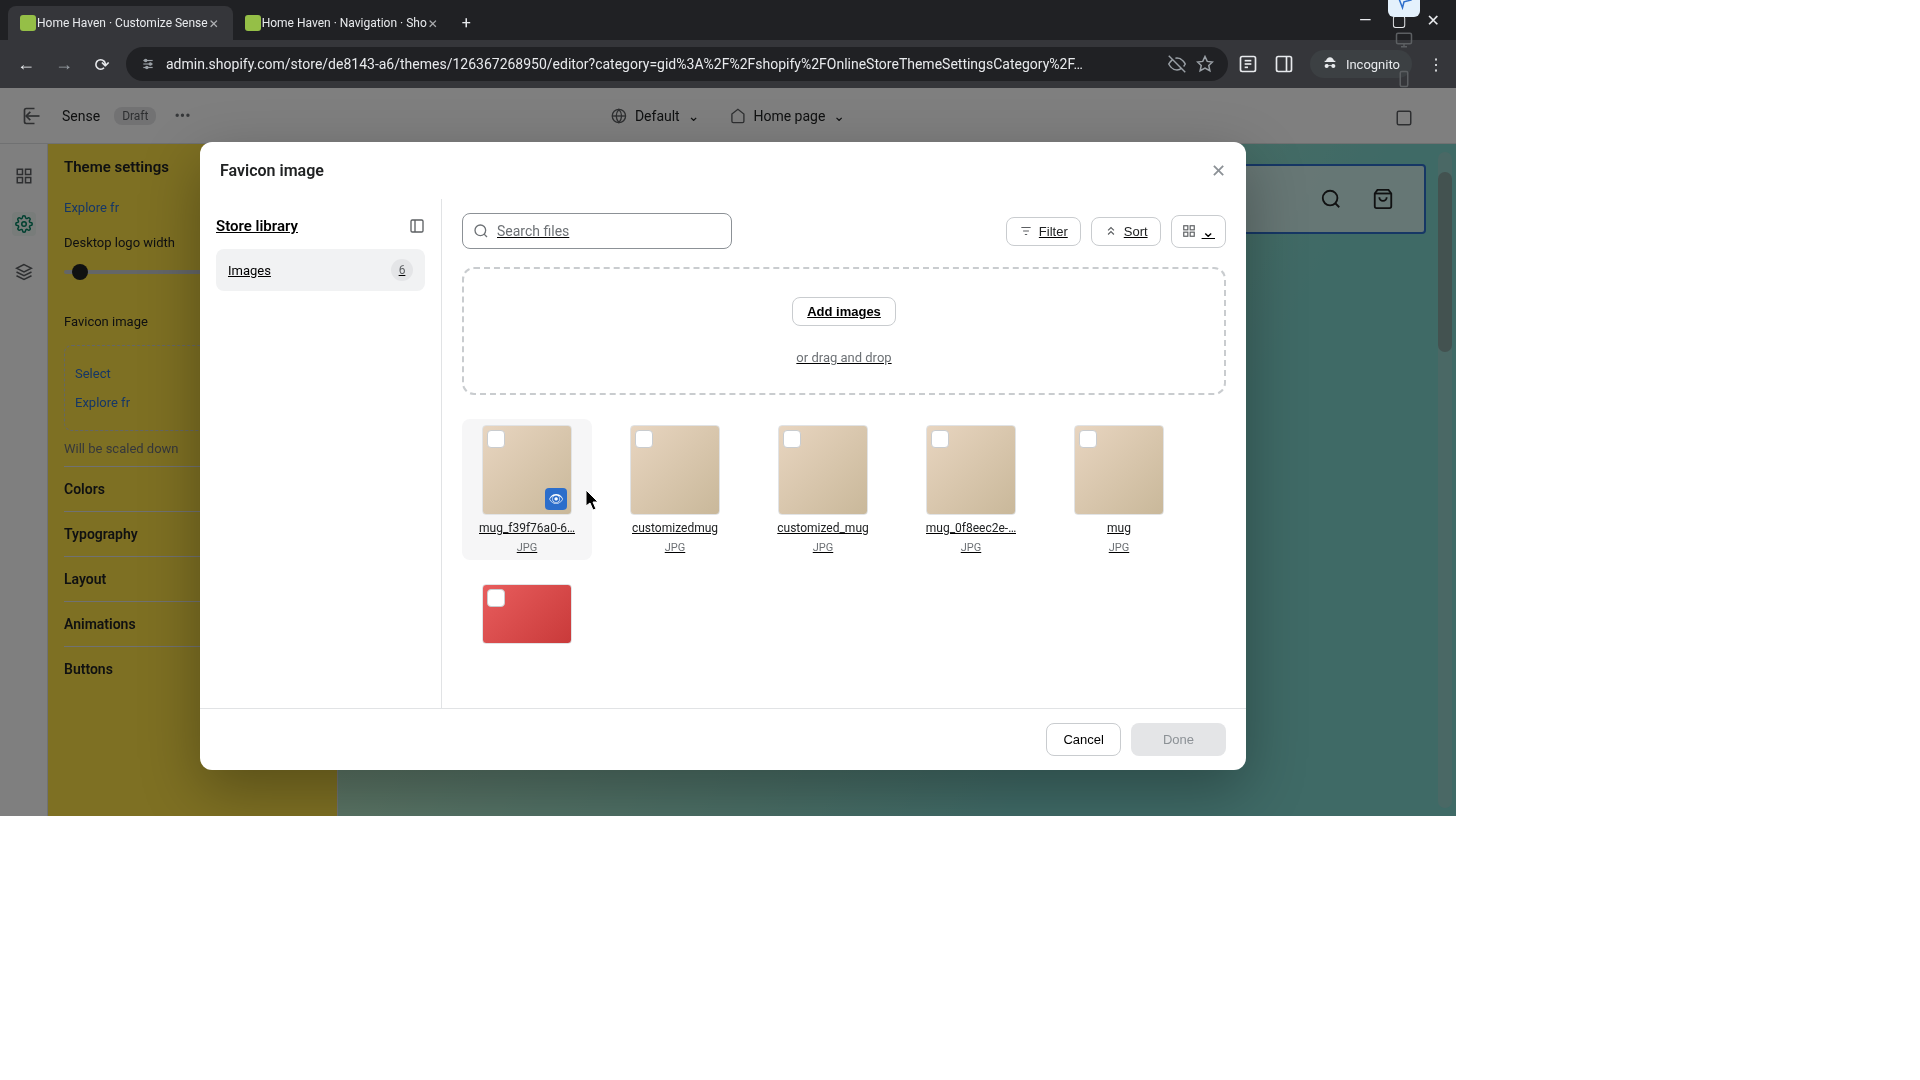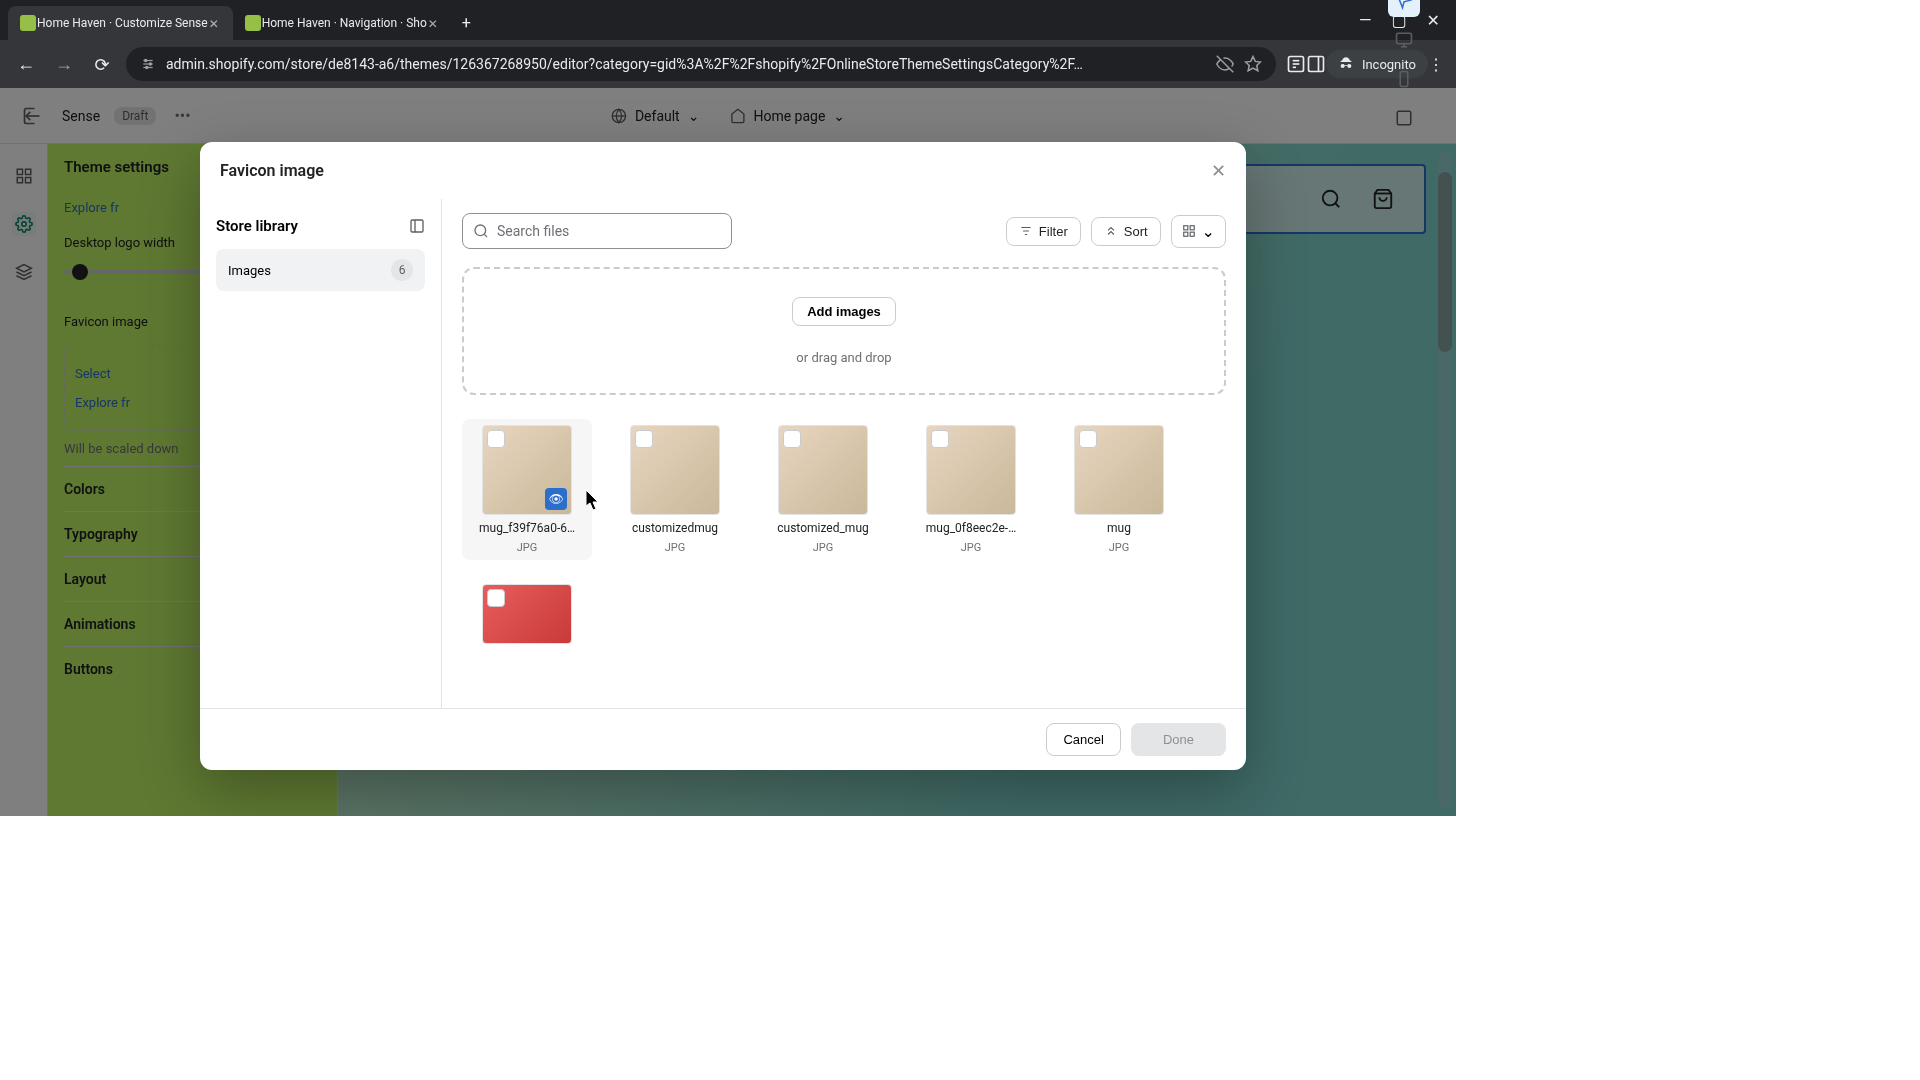--- a/index.html
+++ b/index.html
@@ -14,21 +14,21 @@
 .tab-title { white-space: nowrap; overflow: hidden; text-overflow: ellipsis; flex: 1; }
 .tab-close { width: 12px; height: 12px; opacity: .7; }
 .new-tab { color: #e8eaed; padding: 6px 10px; font-size: 16px; margin-top:4px }
 .win-controls { margin-left: auto; display: flex; gap: 20px; color: #e8eaed; padding-right: 8px; }
 
 .addr-bar { height: 48px; background: #35363a; display: flex; align-items: center; padding: 0 12px; gap: 10px; }
 .nav-btn { color: #9aa0a6; width: 28px; text-align: center; font-size: 18px; }
 .nav-btn.enabled { color: #e8eaed; }
 .url-box { flex: 1; background: #202124; border-radius: 20px; height: 34px; display: flex; align-items: center; padding: 0 14px; color: #e8eaed; font-size: 14px; gap: 10px; }
 .url-icon { width: 16px; height: 16px; display:flex; align-items:center; justify-content:center; }
-.addr-right { display: flex; align-items: center; color: #e8eaed; }
+.addr-right { display: flex; align-items: center; gap: 16px; color: #e8eaed; }
 .incog-pill { background: #3c4043; padding: 6px 12px; border-radius: 16px; display:flex; align-items:center; gap:8px; font-size:13px; }
 
 
 .editor-bar { height: 56px; background: #fff; border-bottom: 1px solid #e1e3e5; display: flex; align-items: center; padding: 0 16px; gap: 14px; }
 .exit-btn { width: 32px; height: 32px; display:flex; align-items:center; justify-content:center; }
 .theme-name { font-size: 14px; color: #202223; }
 .draft-badge { background: #e4e5e7; color: #5c5f62; font-size: 12px; padding: 2px 8px; border-radius: 8px; }
 .more-dots { color: #6d7175; padding: 4px; }
 .bar-center { position: absolute; left: 50%; transform: translateX(-50%); display:flex; gap: 30px; align-items:center; }
 .dd { display:flex; align-items:center; gap:8px; color:#202223; font-size:14px; }
@@ -37,40 +37,40 @@
 .device-btn.active { background:#e4f1fc; color:#2c6ecb; }
 .publish-btn { background:#fff; border:1px solid #c9cccf; padding:7px 14px; border-radius:6px; font-size:13px; }
 .save-btn { background:#008060; color:#fff; border:none; padding:7px 16px; border-radius:6px; font-size:13px; font-weight:600; }
 
 
 .workspace { position:absolute; top: 144px; left:0; right:0; bottom:0; display:flex; background:#f6f6f7; }
 .left-rail { width:48px; background:#fff; border-right:1px solid #e1e3e5; display:flex; flex-direction:column; align-items:center; padding-top:20px; gap:24px; }
 .rail-icon { width:24px; height:24px; display:flex; align-items:center; justify-content:center; color:#5c5f62; border-radius:4px; }
 .rail-icon.active { background:#f1f8f5; color:#008060; }
 
-.side-panel { width:290px; background:#bef264; border-right:1px solid #e1e3e5; padding:14px 16px; overflow:hidden; position:relative; }
+.side-panel { width:290px; background:#fde047; border-right:1px solid #e1e3e5; padding:14px 16px; overflow:hidden; position:relative; }
 .panel-title { font-size:15px; font-weight:600; color:#202223; margin-bottom:14px; }
 .panel-row { font-size:13px; color:#202223; padding:10px 0; }
 .link-txt { color:#2c6ecb; font-size:13px; }
 .select-btn { color:#2c6ecb; font-size:13px; }
 .accordion { border-top:1px solid #e1e3e5; padding:14px 0; font-size:14px; font-weight:600; color:#202223; display:flex; justify-content:space-between; align-items:center; }
 .slider-track { height:4px; background:#c9cccf; border-radius:2px; position:relative; margin-top:10px; width:100%; }
 .slider-thumb { position:absolute; left:8px; top:-6px; width:16px; height:16px; border-radius:50%; background:#202223; }
 
 .preview { flex:1; background:linear-gradient(120deg,#d4f5c8 0%,#7fd4cc 70%); position:relative; }
 .prev-scroll { position:absolute; right:4px; top:8px; bottom:8px; width:14px; background:rgba(200,200,200,.3); border-radius:7px; }
 .prev-thumb { position:absolute; top:20px; width:100%; height:180px; background:rgba(120,120,120,.5); border-radius:7px; }
 
 
 .modal-backdrop { position:absolute; inset:0; background:rgba(0,0,0,0.5); top:88px; }
 .modal { position:absolute; top:142px; left:200px; width:1046px; height:628px; background:#fff; border-radius:12px; box-shadow:0 20px 60px rgba(0,0,0,.3); display:flex; flex-direction:column; overflow:hidden; }
 .modal-head { padding:18px 20px; display:flex; justify-content:space-between; align-items:center; }
 .modal-title { font-size:16px; font-weight:600; color:#202223; }
 .close-x { color:#8c9196; font-size:18px; cursor:pointer; }
-.modal-body { flex:1; display:flex; overflow:hidden; }
+.modal-body { flex:1; display:flex; overflow:hidden;text-decoration:underline; }
 .lib-side { width:242px; border-right:1px solid #e1e3e5; padding:10px 16px; }
 .lib-head { display:flex; justify-content:space-between; align-items:center; padding:8px 0; font-weight:600; font-size:15px; }
 .lib-item { display:flex; justify-content:space-between; align-items:center; padding:10px 12px; background:#f1f2f3; border-radius:8px; margin-top:6px; font-size:13px; }
 .lib-count { background:#e4e5e7; width:22px; height:22px; border-radius:11px; display:flex; align-items:center; justify-content:center; font-size:12px; color:#5c5f62; }
 
 .lib-main { flex:1; padding:14px 20px; overflow:hidden; display:flex; flex-direction:column; }
 .lib-toolbar { display:flex; align-items:center; gap:10px; margin-bottom:18px; }
 .search-box { flex:0 0 270px; height:36px; border:1px solid #8c9196; border-radius:8px; display:flex; align-items:center; padding:0 10px; gap:8px; color:#6d7175; font-size:14px; }
 .spacer { flex:1; }
 .tool-btn { border:1px solid #c9cccf; padding:6px 12px; border-radius:8px; display:flex; align-items:center; gap:6px; font-size:13px; color:#202223; background:#fff; }

